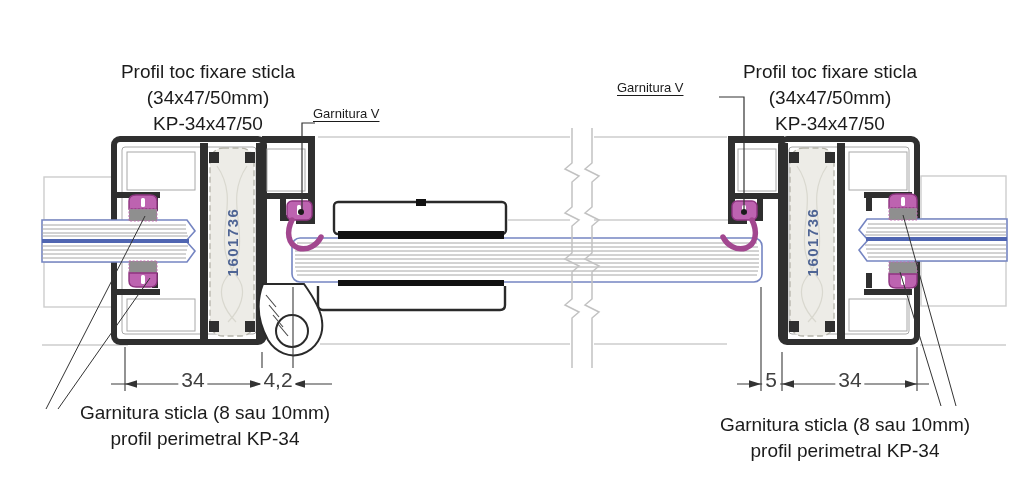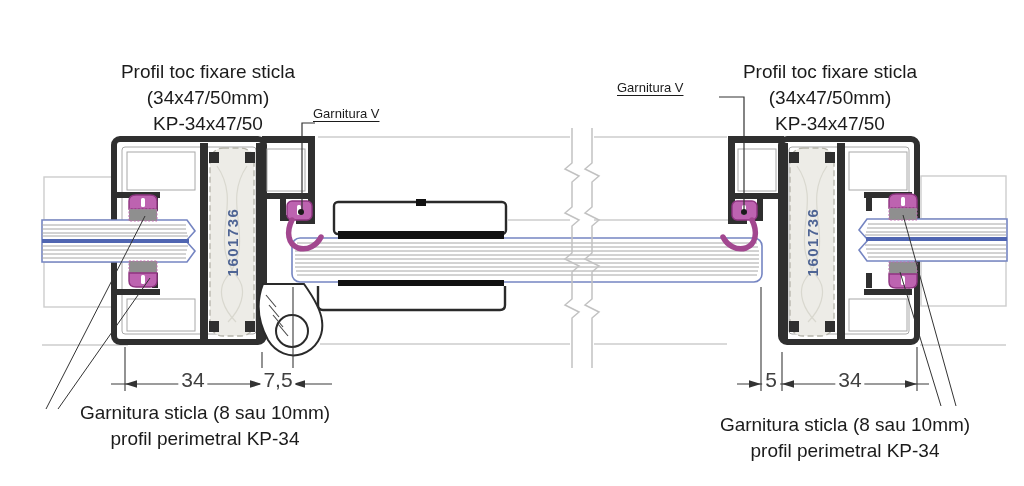--- a/index.html
+++ b/index.html
@@ -258,17 +258,17 @@
   <div>Garnitura sticla (8 sau 10mm)</div>
   <div>profil perimetral KP-34</div>
 </div>
 
 <div class="lbl" style="left:712px;top:412px;width:266px;">
   <div>Garnitura sticla (8 sau 10mm)</div>
   <div>profil perimetral KP-34</div>
 </div>
 
 <span class="dim" style="left:193px;top:368px;">34</span>
-<span class="dim" style="left:278px;top:368px;">7,5</span>
+<span class="dim" style="left:278px;top:368px;">4,2</span>
 <span class="dim" style="left:771px;top:368px;">5</span>
 <span class="dim" style="left:850px;top:368px;">34</span>
 
 </div>
 
 </body></html>

